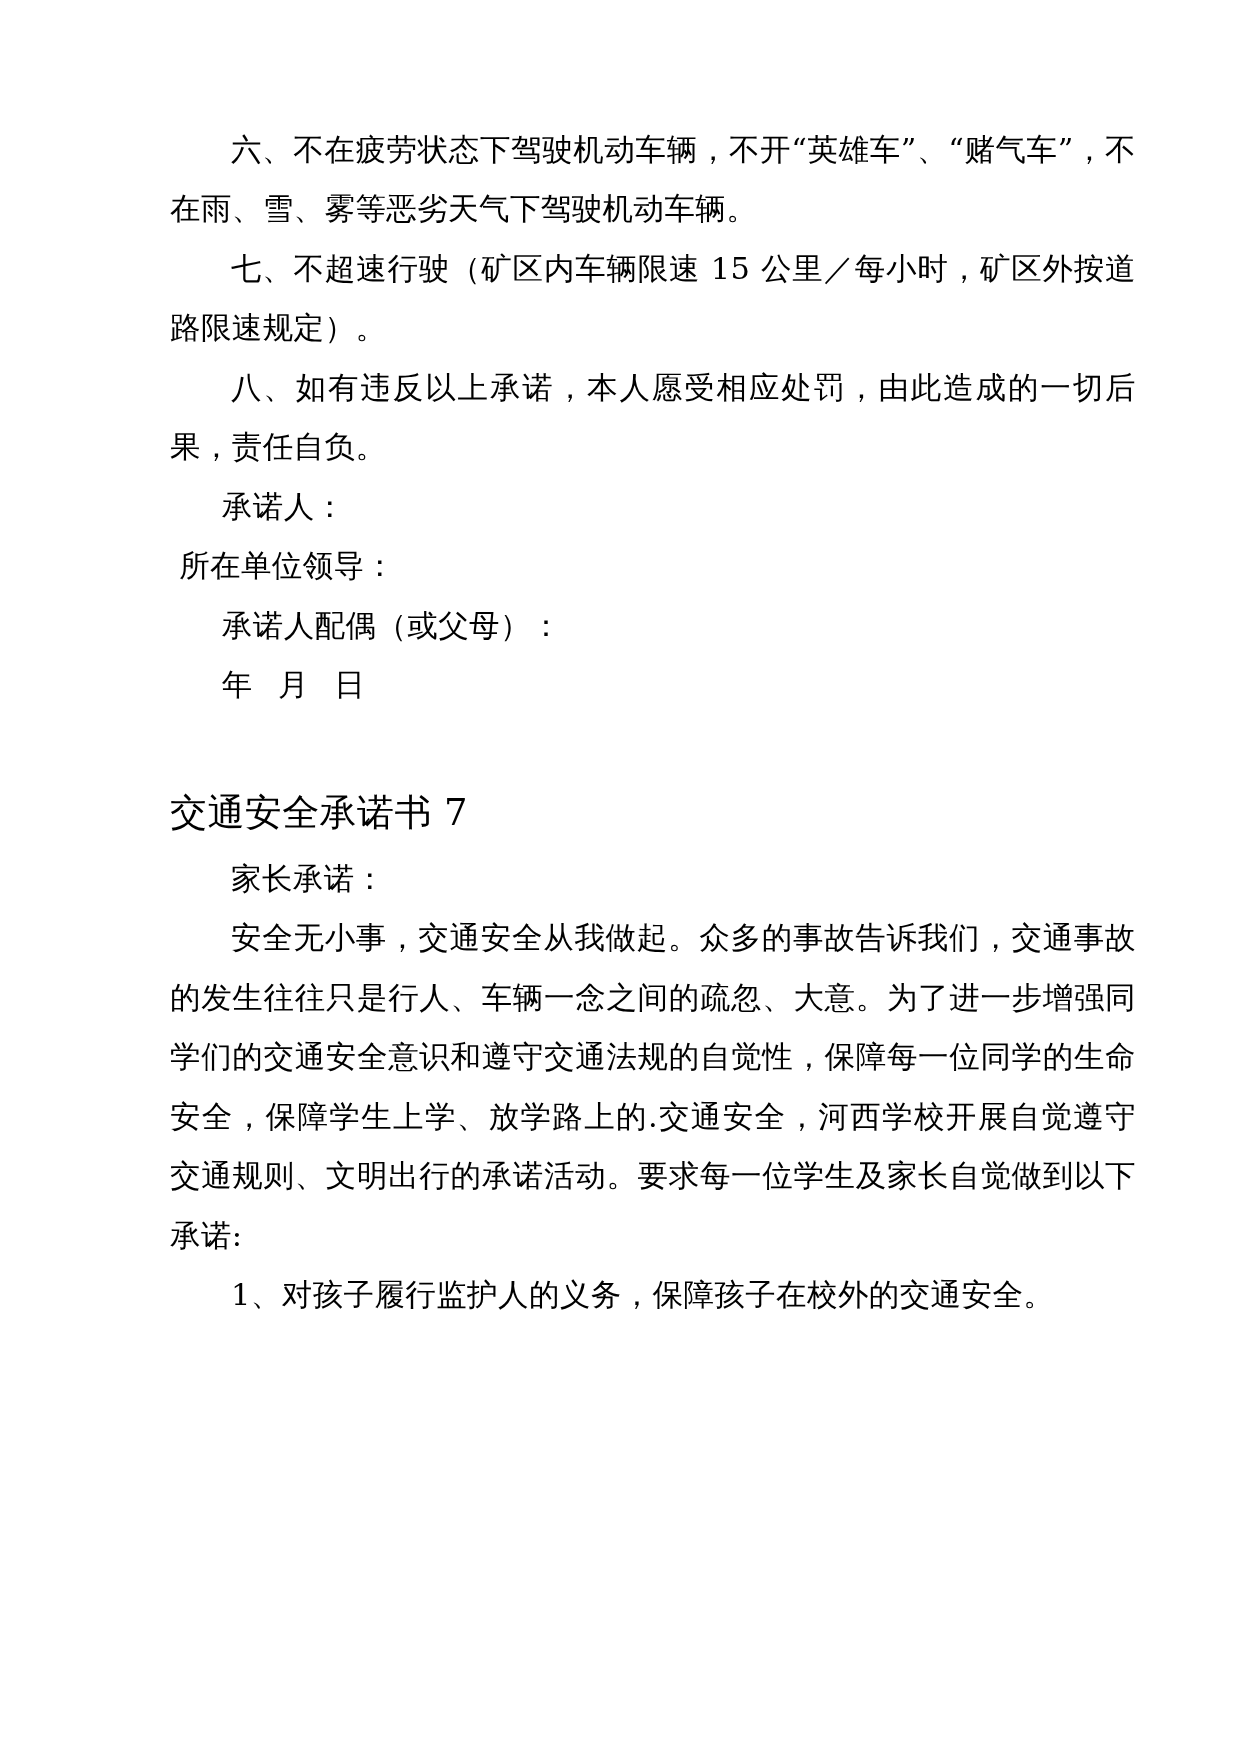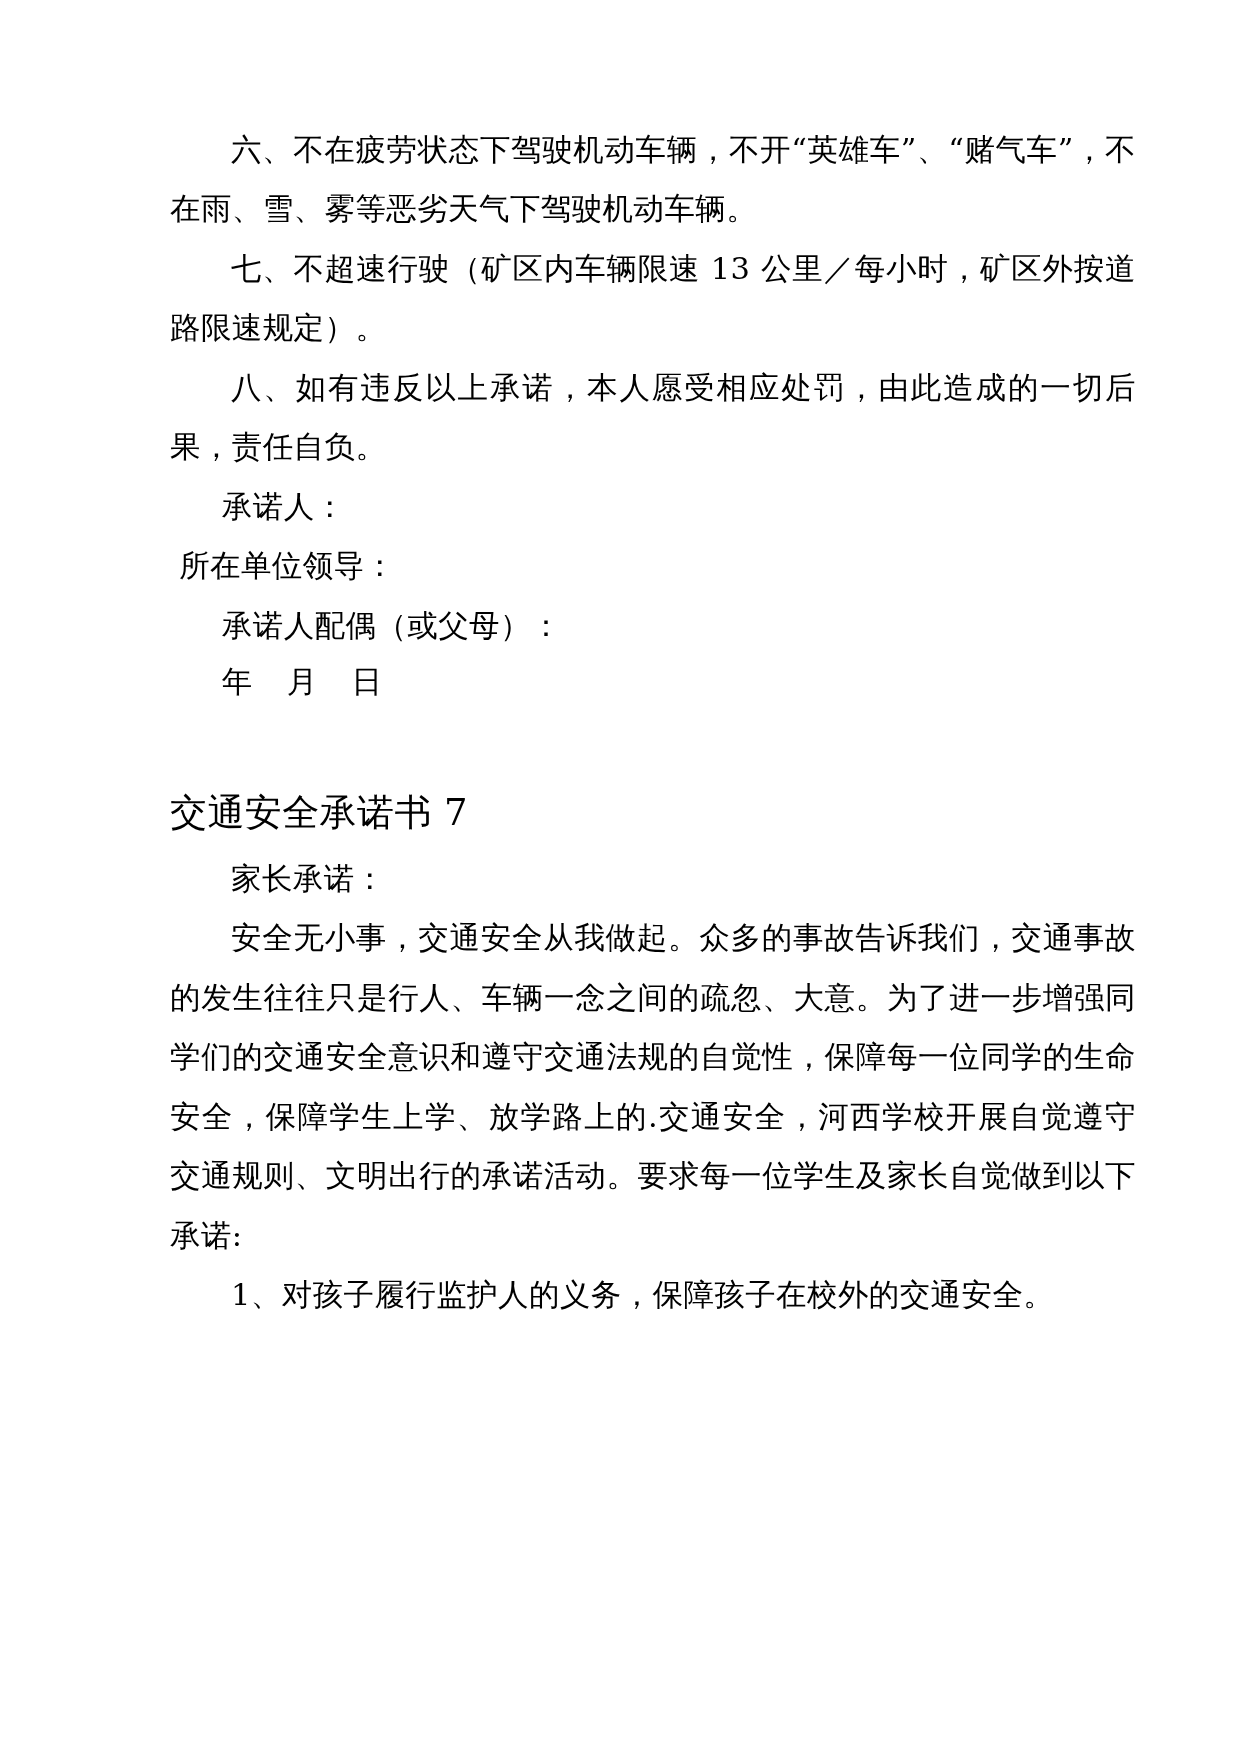--- a/index.html
+++ b/index.html
@@ -36,40 +36,39 @@
     text-indent: 1.7em;
   }
   .sign-line-left {
     margin: 0;
     text-indent: 0.3em;
   }
   .date-line {
     margin: 0;
     text-indent: 1.7em;
     letter-spacing: 8px;
-    font-family: Liberation Mono, monospace;
   }
   .gap {
     height: 62px;
   }
   .section-title {
     margin: 0;
     text-indent: 0;
     font-size: 37px;
     line-height: 1.95;
   }
 </style>
 </head>
 <body>
 
 <div class="page">
   <div class="doc-body">
 
     <p class="para">六、不在疲劳状态下驾驶机动车辆，不开“英雄车”、“赌气车”，不在雨、雪、雾等恶劣天气下驾驶机动车辆。</p>
-    <p class="para">七、不超速行驶（矿区内车辆限速 13 公里／每小时，矿区外按道路限速规定）。</p>
+    <p class="para">七、不超速行驶（矿区内车辆限速 15 公里／每小时，矿区外按道路限速规定）。</p>
     <p class="para">八、如有违反以上承诺，本人愿受相应处罚，由此造成的一切后果，责任自负。</p>
 
     <p class="sign-line">承诺人：</p>
     <p class="sign-line-left">所在单位领导：</p>
     <p class="sign-line">承诺人配偶（或父母）：</p>
     <p class="date-line">年 月 日</p>
 
     <div class="gap"></div>
 
     <p class="section-title">交通安全承诺书 7</p>

